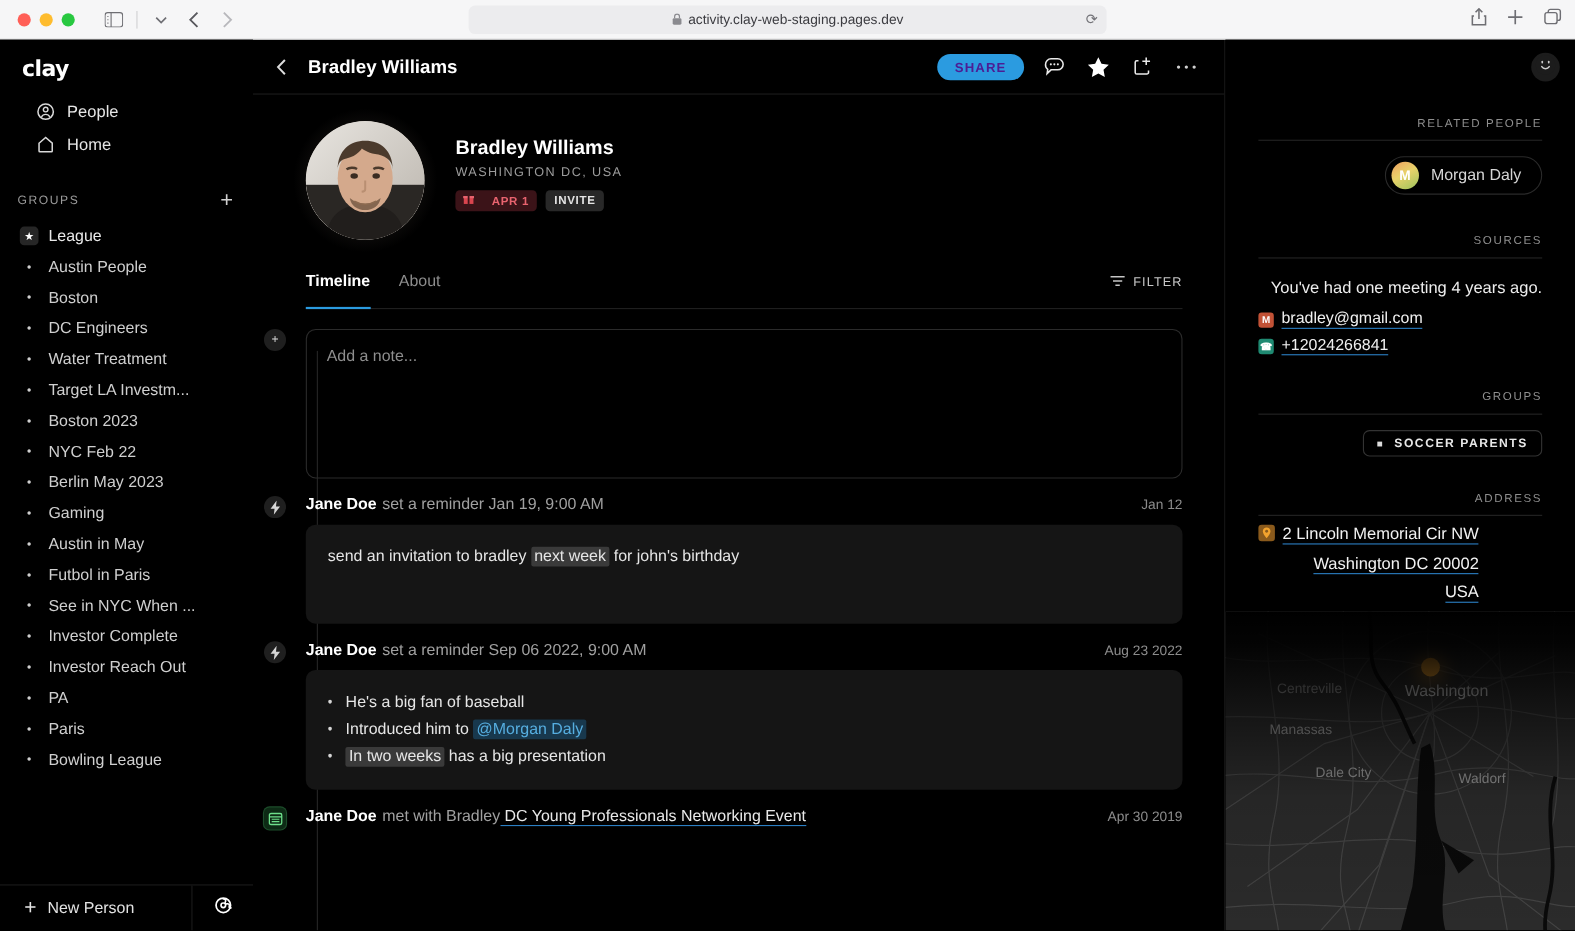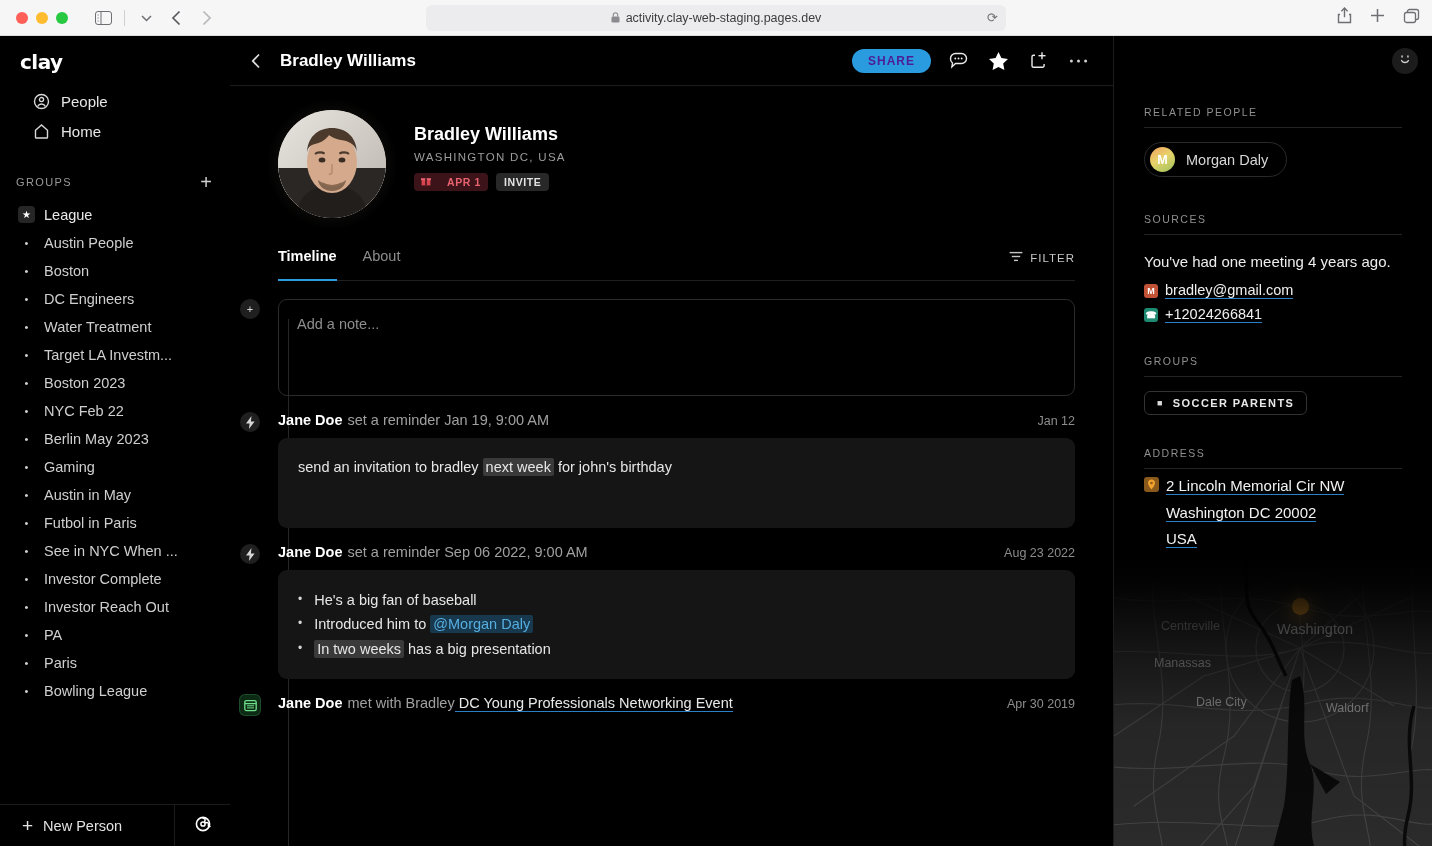--- a/index.html
+++ b/index.html
@@ -168,21 +168,21 @@
   .timeline { position: relative; padding: 18px 38px 0 48px; overflow: hidden; flex: 1 1 auto; }
   .rail { position: absolute; left: 58px; top: 38px; bottom: 0; width: 1px; background: #262626; }
   .tl-row { position: relative; display: flex; gap: 0; }
   .node {
     position: absolute; left: -38px; width: 20px; height: 20px; border-radius: 50%;
     background: #1f1f1f; display: flex; align-items: center; justify-content: center;
     color: #d6d6d6; font-size: 11px; z-index: 2;
   }
   .node.calendar { background: #0d2a15; color: #6ee08b; border-radius: 5px; box-shadow: 0 0 0 1px #1c4c2a; }
   .note-input {
-    flex: 1 1 auto; height: 97px; border: 1px solid #2b2b2b; border-radius: 9px;
+    flex: 1 1 auto; height: 136px; border: 1px solid #2b2b2b; border-radius: 9px;
     padding: 16px 18px; color: #8e8e8e; font-size: 14.5px;
   }
 
   .event { margin-top: 16px; position: relative; }
   .event-head { display: flex; align-items: baseline; }
   .node-head { position: absolute; left: -38px; top: 0; }
   .ev-actor { color: #fff; font-weight: 700; font-size: 14.5px; }
   .ev-text { color: #a0a0a0; font-size: 14.5px; margin-left: 5px; flex: 1 1 auto; }
   .ev-date { color: #8c8c8c; font-size: 12.5px; white-space: nowrap; }
   .ev-link { color: #e9e9e9; text-decoration: none; border-bottom: 1px solid #2b7fc4; }
@@ -200,21 +200,21 @@
   
   .right {
     width: 318px; flex: 0 0 318px; height: 810px;
     background: #000; position: relative; overflow: hidden;
   }
   .right-topbar { height: 50px; display: flex; align-items: center; justify-content: flex-end; padding-right: 14px; }
   .me-avatar {
     width: 26px; height: 26px; border-radius: 50%; background: #1c1c1c;
     display: flex; align-items: center; justify-content: center; color: #cfcfcf;
   }
-  .sec { padding: 0 30px; position: relative; z-index: 3; }
+  .sec { padding: 0 30px; position: relative; z-index: 3; text-align: right; }
   .sec-title { font-size: 10.5px; letter-spacing: 1.5px; color: #8f8f8f; }
   .sec-rule { height: 1px; background: #242424; margin-top: 9px; }
 
   .person-pill {
     display: inline-flex; align-items: center; gap: 11px;
     border: 1px solid #2a2a2a; border-radius: 18px;
     padding: 4px 18px 4px 5px; margin-top: 14px;
   }
   .pill-av {
     width: 25px; height: 25px; border-radius: 50%;

